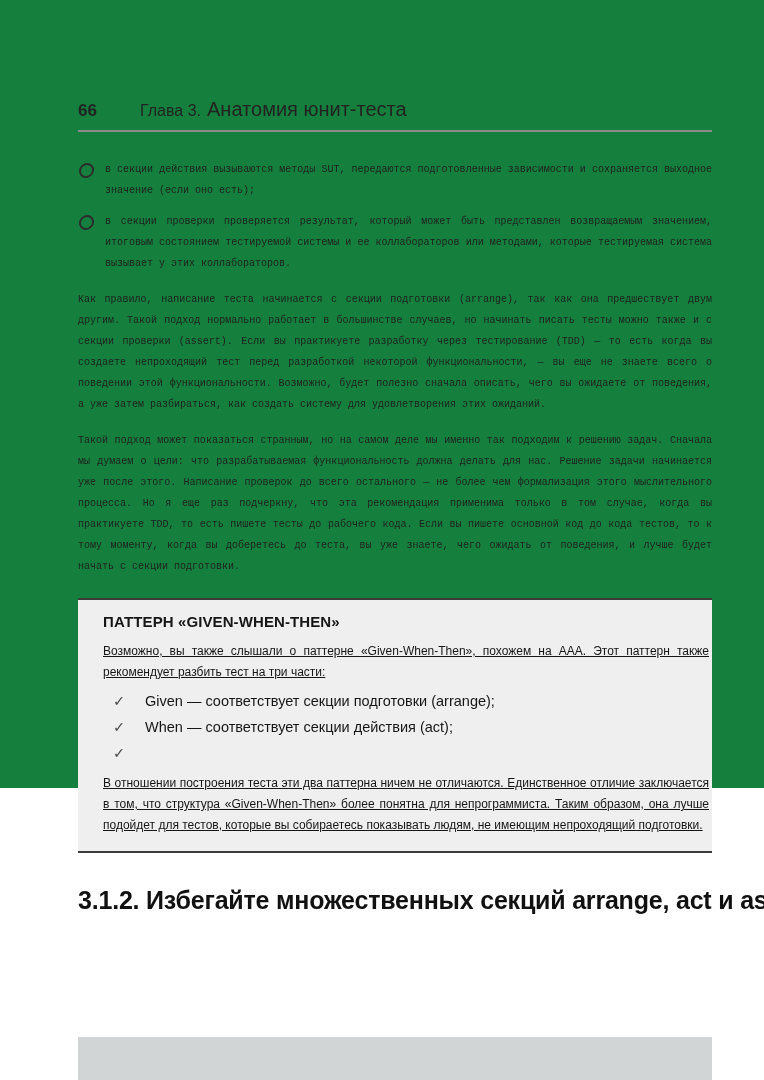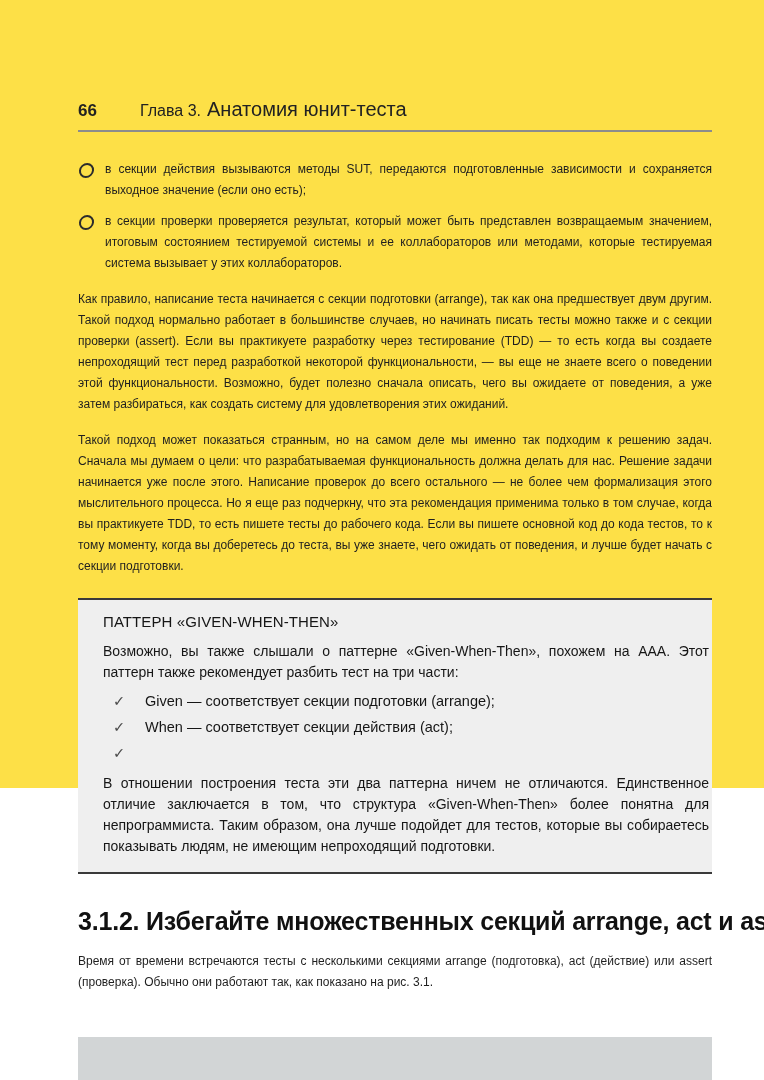--- a/index.html
+++ b/index.html
@@ -5,48 +5,48 @@
   :root{
     --header-rule:#8c8c8c;
     --box-rule:#3a3a3a;
     --box-bg:#efefef;
     --figure-bar:#d2d5d6;
     --text:#1f1f1f;
   }
   html,body{margin:0;padding:0;background:#ffffff;}
   body{width:764px;height:1080px;overflow:hidden;position:relative;
        -webkit-font-smoothing:antialiased;}
-  .page{position:relative;width:764px;height:788px;background:#fde047;
+  .page{position:relative;width:764px;height:788px;background:#15803d;
         box-sizing:border-box;padding:60px 52px 0 78px;}
   
   .running-header{display:flex;align-items:baseline;
         font-family:"Liberation Sans",sans-serif;color:#222;
         border-bottom:2px solid var(--header-rule);padding-bottom:9px;}
   .page-number{font-weight:bold;font-size:17px;width:62px;flex:0 0 auto;}
   .chapter-label{font-weight:normal;font-size:16px;margin-right:6px;margin-top:42px;}
   .chapter-title{font-size:20px;}
   
-  .serif{font-family:Liberation Sans, sans-serif;
-         font-size:12px;line-height:21px;color:var(--text);
+  .serif{font-family:Liberation Mono, monospace;
+         font-size:10px;line-height:21px;color:var(--text);
          text-align:justify;}
   .bullet-list{margin:27px 0 0 0;padding:0;list-style:none;}
   .bullet-item{display:flex;margin:0 0 10px 0;}
   .bullet-marker{flex:0 0 auto;width:11px;height:11px;border:2.2px solid #2c2c2c;
          border-radius:50%;margin:4px 11px 0 1px;transform:skewX(-6deg);}
   .bullet-text{flex:1 1 auto;}
   .para{margin:15px 0 0 0;}
   
   .pattern-box{margin-top:21px;background:var(--box-bg);
         border-top:2.5px solid var(--box-rule);
         border-bottom:2.5px solid var(--box-rule);
         box-sizing:border-box;
         padding:13px 3px 15px 25px;
         font-family:"Liberation Sans",sans-serif;color:#161616;}
-  .box-title{font-weight:normal;font-size:15px;letter-spacing:0.1px;margin:0 0 11px 0;}
-  .box-text{font-size:14px;line-height:21px;text-align:justify;margin:0;}
+  .box-title{font-weight:bold;font-size:15px;letter-spacing:0.1px;margin:0 0 11px 0;}
+  .box-text{font-size:12px;line-height:21px;text-align:justify;margin:0;text-decoration:underline;}
   .check-list{list-style:none;margin:8px 0 9px 0;padding:0 0 0 10px;}
   .check-item{display:flex;font-size:14.5px;line-height:21px;margin:5px 0;}
   .check-mark{flex:0 0 auto;color:#4a4a4a;width:20px;margin-right:12px;
         font-family:"DejaVu Sans",sans-serif;}
   
   .section-heading{font-family:"Liberation Sans",sans-serif;font-weight:bold;
         font-size:25px;color:#111;margin:33px 0 0 0;letter-spacing:-0.2px;
         white-space:nowrap;}
   
   .figure-bar{position:absolute;left:78px;right:52px;top:1037px;height:43px;
@@ -91,17 +91,16 @@
       </li>
       <li class="check-item">
         <span class="check-mark">✓</span>
       </li>
     </ul>
     <p class="box-text">В отношении построения теста эти два паттерна ничем не отличаются. Единственное отличие заключается в том, что структура «Given-When-Then» более понятна для непрограммиста. Таким образом, она лучше подойдет для тестов, которые вы собираетесь показывать людям, не имеющим непроходящий подготовки.</p>
   </div>
 
   <h2 class="section-heading">3.1.2. Избегайте множественных секций arrange, act и assert</h2>
 
-  <p class="para serif">Время от времени встречаются тесты с несколькими секциями arrange (подготовка), act (действие) или assert (проверка). Обычно они работают так, как показано на рис. 3.1.</p>
 
   <div class="figure-bar"></div>
 
 </div>
 
 </body></html>

